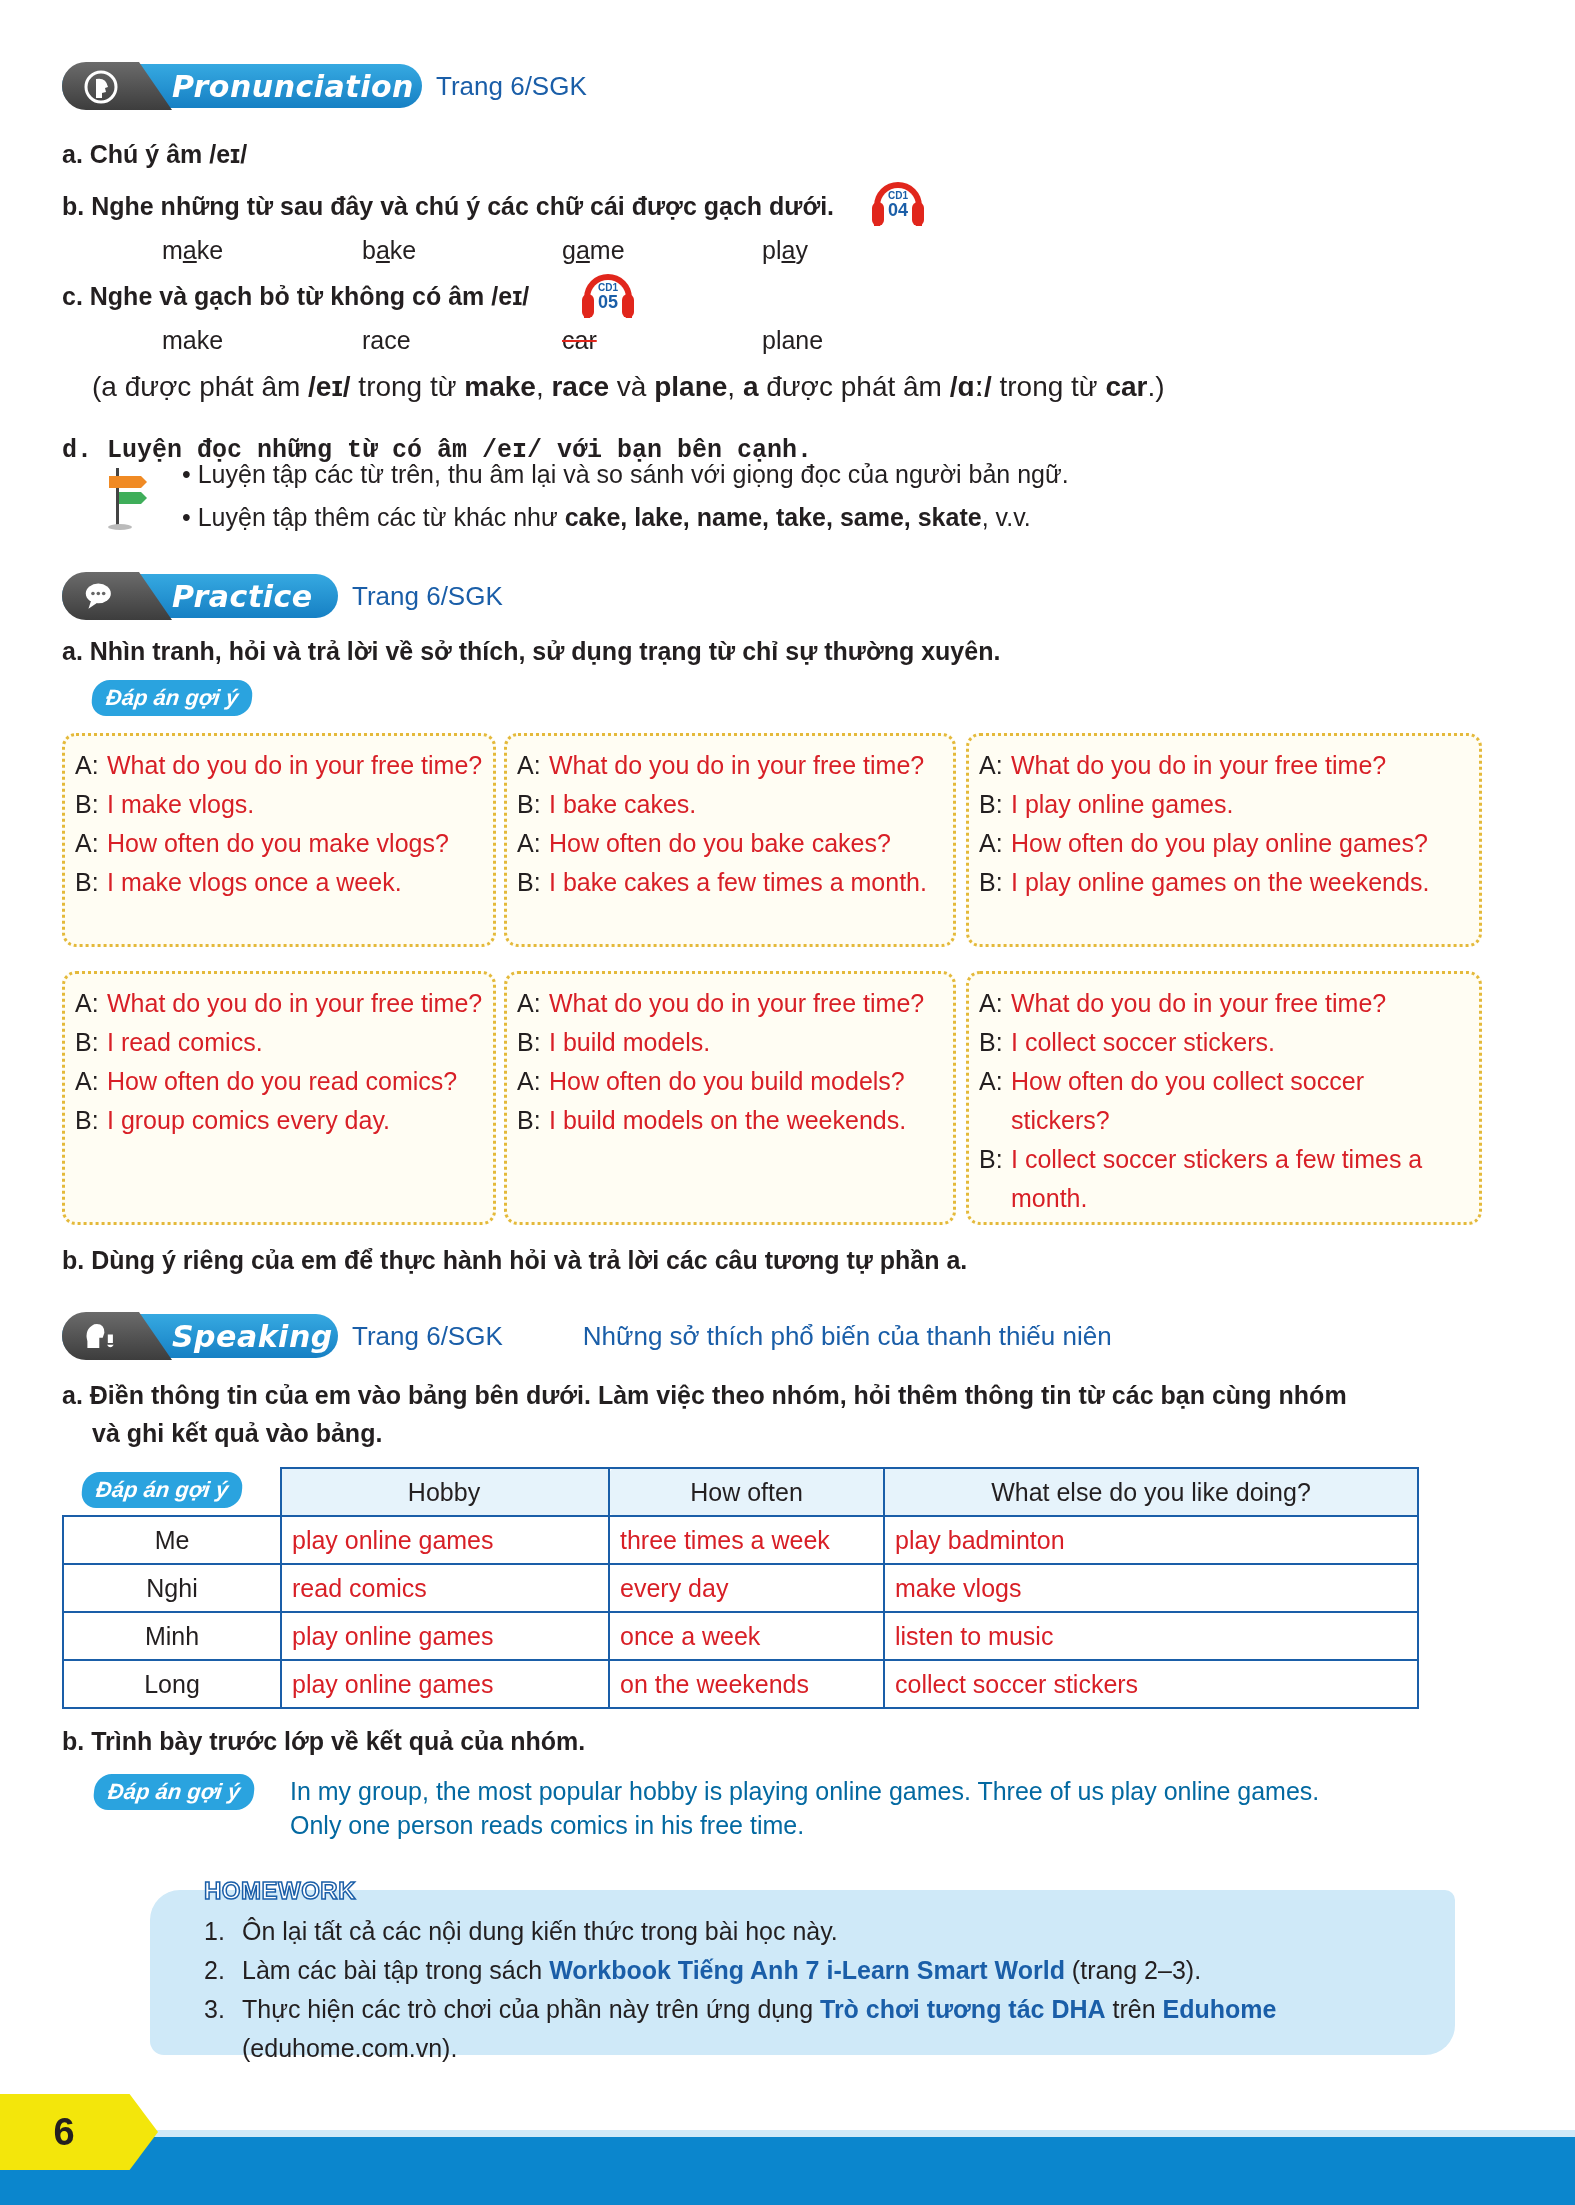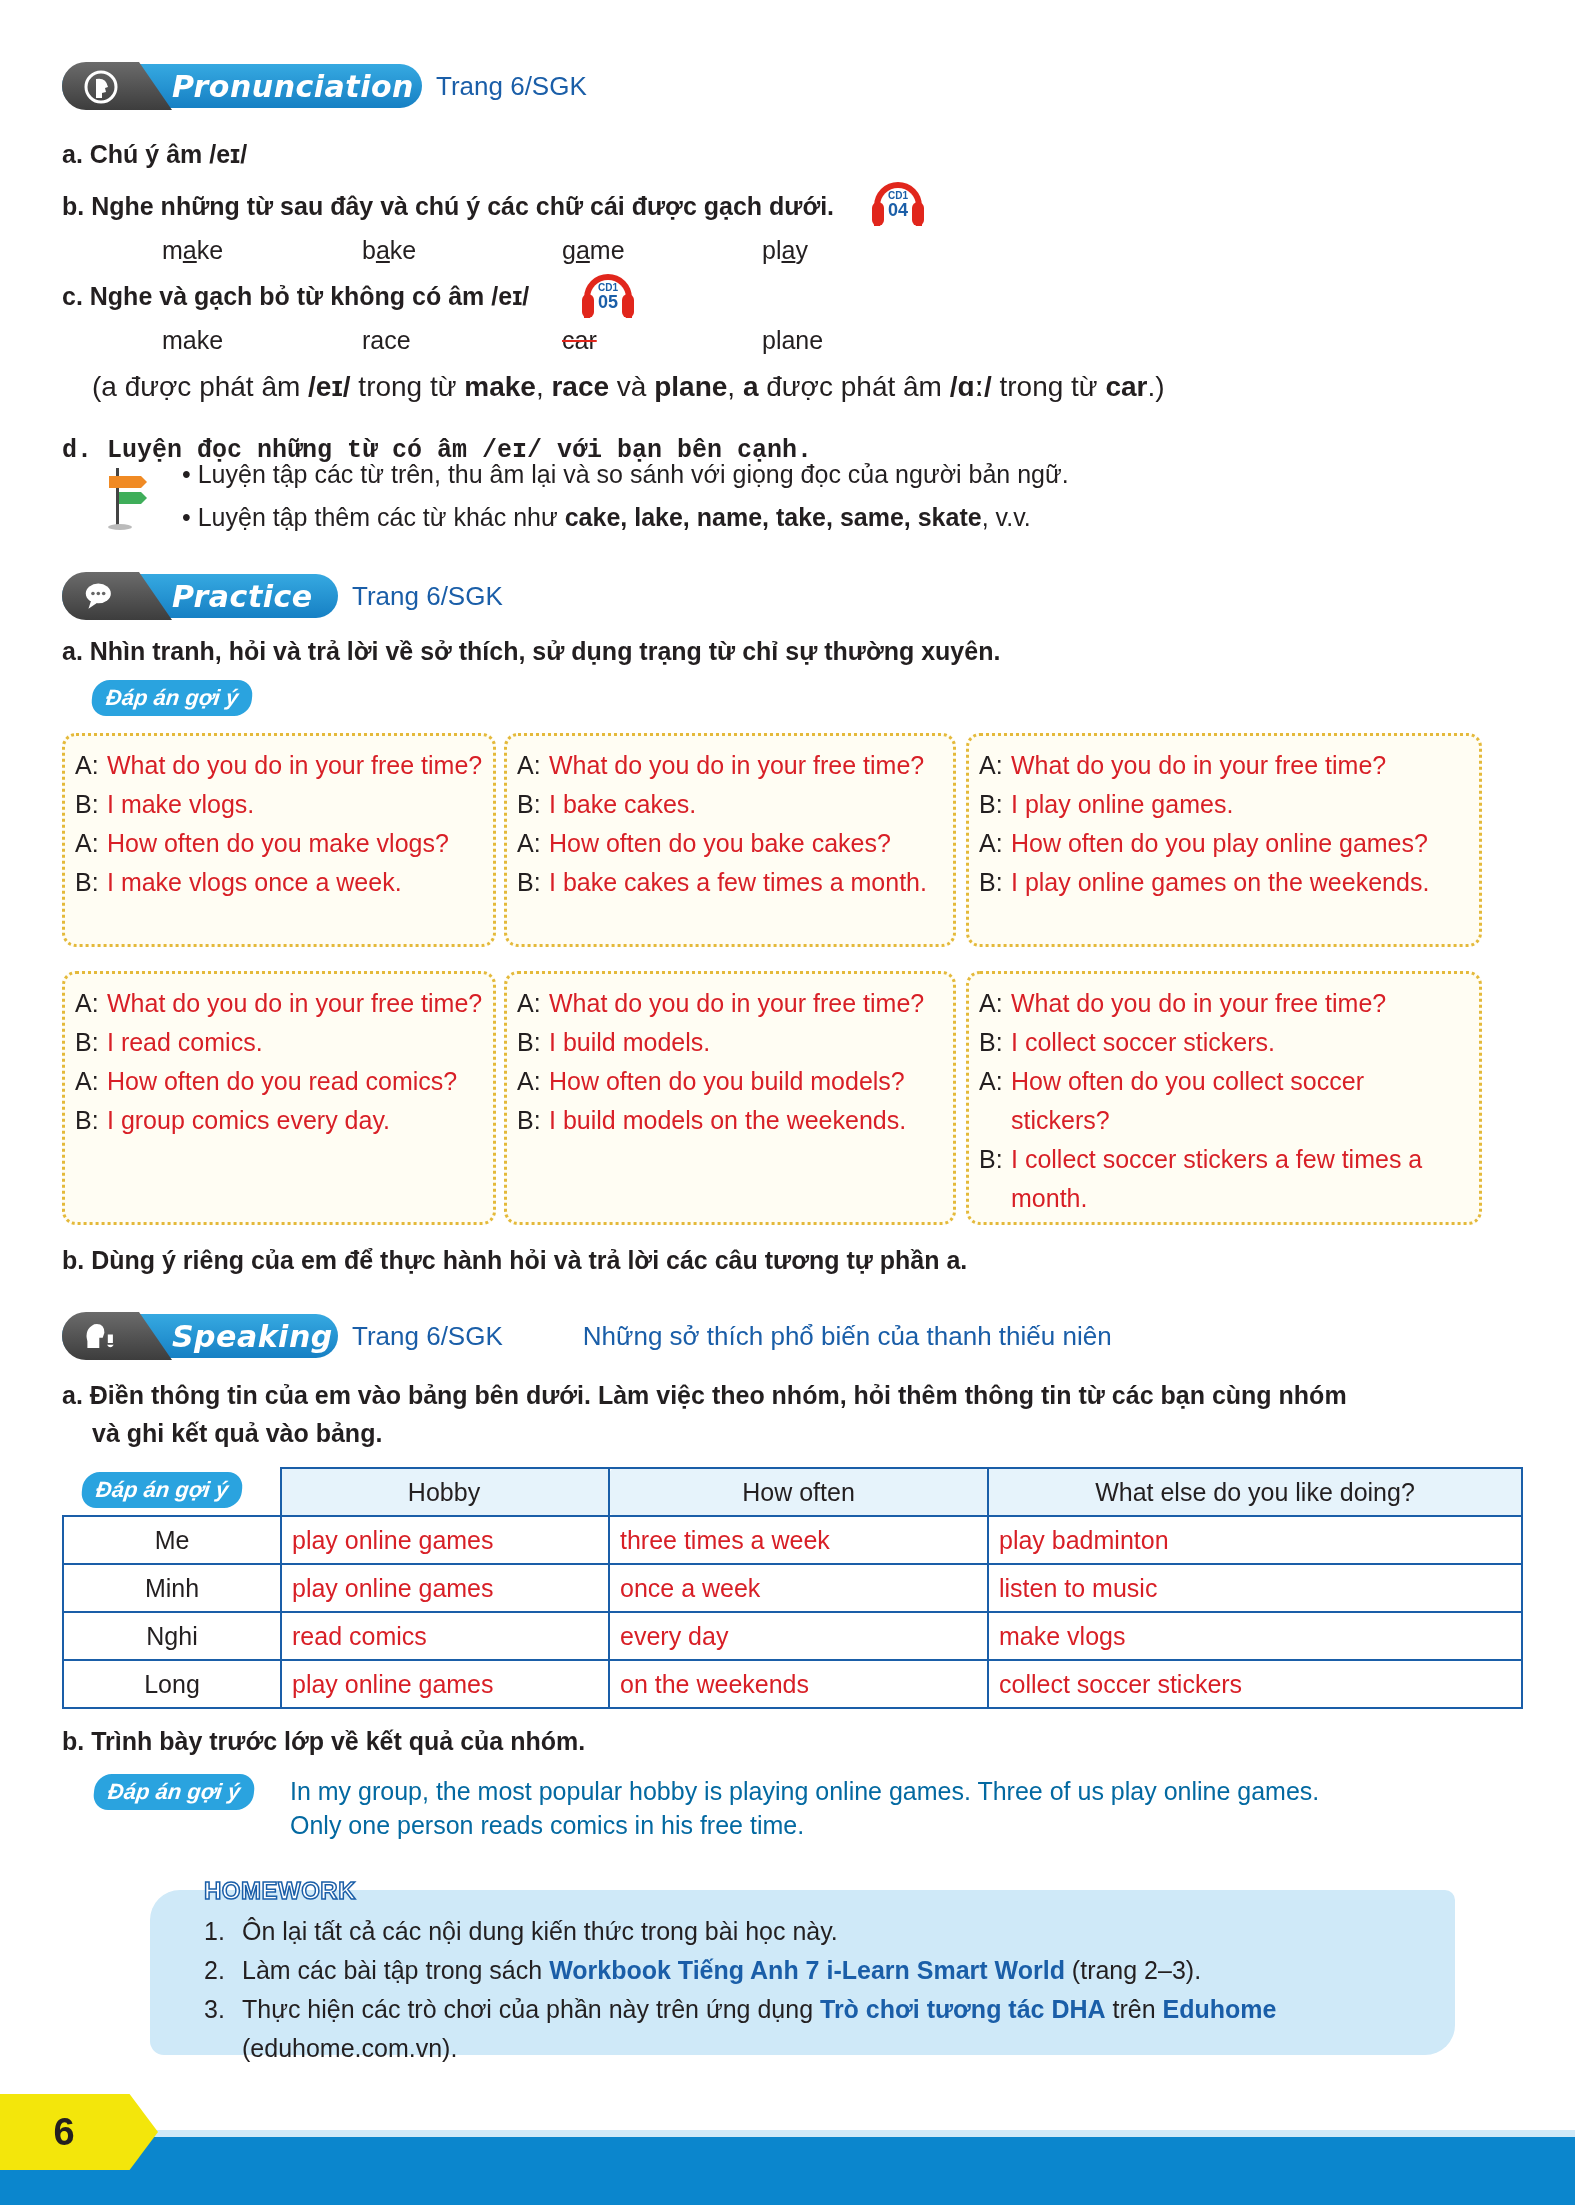--- a/index.html
+++ b/index.html
@@ -278,40 +278,40 @@
 </div>
 
 <div class="q" style="top:1381px;">a. Điền thông tin của em vào bảng bên dưới. Làm việc theo nhóm, hỏi thêm thông tin từ các bạn cùng nhóm</div>
 <div class="q" style="top:1419px; left:92px;">và ghi kết quả vào bảng.</div>
 
 <table class="hob">
   <tbody>
       <tr>
     <th class="blank" style="width:218px;"></th>
     <th style="width:328px;padding-left:8px;">Hobby</th>
-    <th style="width:379px;border-radius:7px;">How often</th>
+    <th style="width:275px;border-radius:7px;">How often</th>
     <th style="width:534px;">What else do you like doing?</th>
   </tr>
   <tr>
     <td class="name">Me</td>
     <td class="val">play online games</td>
     <td class="val">three times a week</td>
     <td class="val">play badminton</td>
   </tr>
   <tr>
+    <td class="name">Nghi</td>
+    <td class="val">read comics</td>
+    <td class="val">every day</td>
+    <td class="val">make vlogs</td>
+  </tr>
+  <tr>
     <td class="name">Minh</td>
     <td class="val">play online games</td>
     <td class="val">once a week</td>
     <td class="val">listen to music</td>
-  </tr>
-  <tr>
-    <td class="name">Nghi</td>
-    <td class="val">read comics</td>
-    <td class="val">every day</td>
-    <td class="val">make vlogs</td>
   </tr>
   <tr>
     <td class="name">Long</td>
     <td class="val">play online games</td>
     <td class="val">on the weekends</td>
     <td class="val">collect soccer stickers</td>
   </tr>
 </tbody>
   </table>
 <div class="badge" style="left:82px; top:1472px;">Đáp án gợi ý</div>

